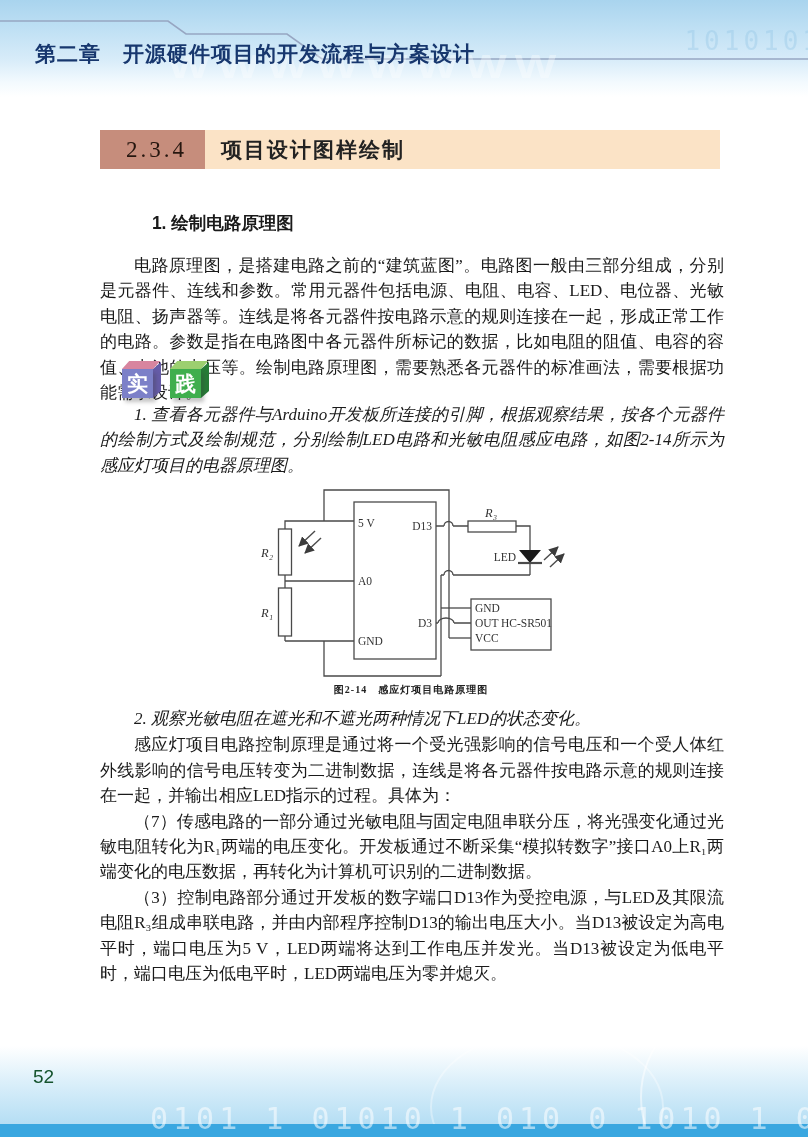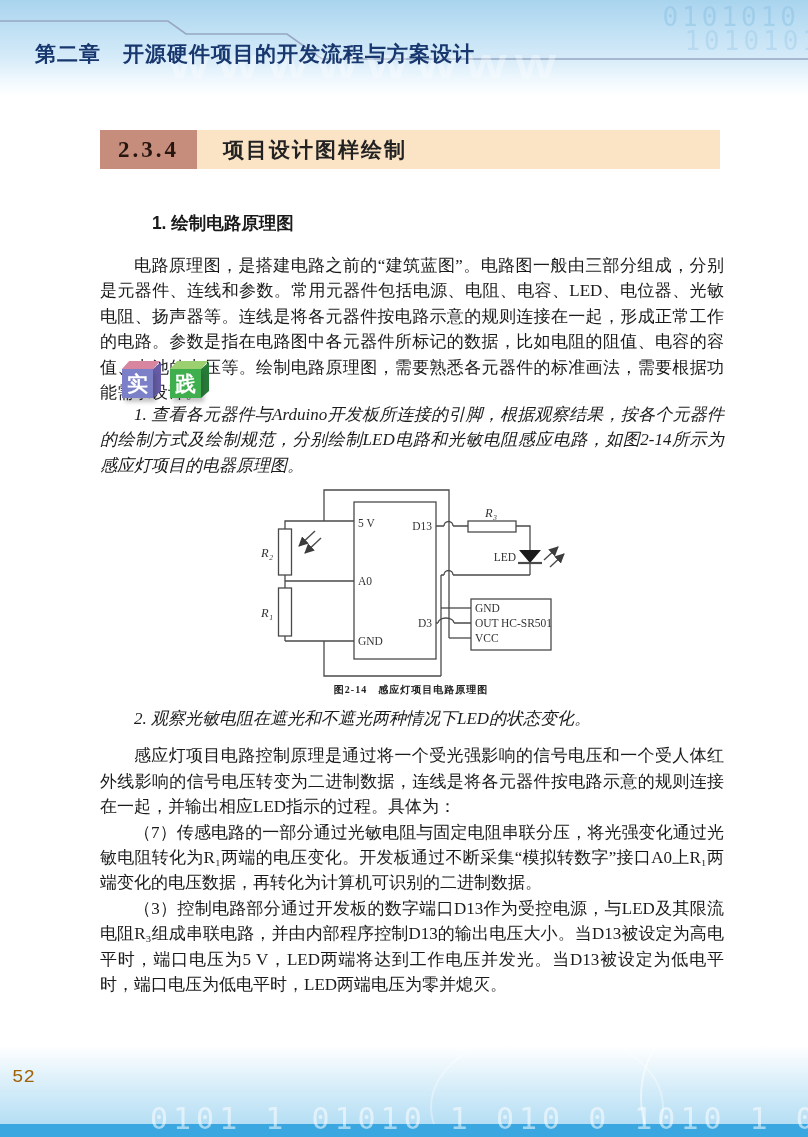--- a/index.html
+++ b/index.html
@@ -18,34 +18,34 @@
   .bd1{right:8px;top:2px;}
   .bd2{right:-14px;top:26px;opacity:.35;}
   .chapter-title{position:absolute;left:35px;top:40px;margin:0;
           font-family:"Liberation Sans",sans-serif;font-weight:bold;font-size:21px;
           color:#17376e;letter-spacing:1px;white-space:nowrap;}
 
   
   .section-bar{position:absolute;left:100px;top:130px;width:620px;height:39px;
           background:#fbe3c6;display:flex;align-items:stretch;}
   .sec-num{width:97px;background:#c68d7c;color:#26160f;display:flex;align-items:center;justify-content:center;
-          font-weight:bold;font-size:23px;letter-spacing:3px;font-family:"Liberation Serif",serif;}
-  .sec-title{flex:1;display:flex;align-items:center;padding-left:26px;
+          font-weight:normal;font-size:23px;letter-spacing:3px;font-family:"Liberation Serif",serif;padding-left:8px;}
+  .sec-title{flex:1;display:flex;align-items:center;padding-left:16px;
           font-family:"Liberation Sans",sans-serif;font-weight:bold;font-size:21px;color:#222;letter-spacing:2px;}
 
   
   .flow{position:absolute;left:100px;width:624px;}
   .flow p{margin:0;text-indent:2em;text-align:justify;font-size:17px;line-height:25.4px;}
   .subheading{margin:16px;text-indent:2.05em;font-family:"Liberation Sans",sans-serif;
           font-weight:bold;font-size:17.5px;line-height:28px;}
   .top-flow{top:193px;}
   .kai{font-style:italic;line-height:26px;}
   .practice1{top:402px;}
   .bottom-flow{top:706px;}
-  .bottom-flow p.kai{margin-bottom:12px;}
+  .bottom-flow p.kai{margin-bottom:1px;}
 
   
   .badge{position:absolute;left:122px;top:361px;display:flex;gap:8px;}
   .cube{position:relative;width:40px;height:38px;}
   .cube .top{position:absolute;left:0;top:0;width:31px;height:8px;transform-origin:0 100%;transform:skewX(-42deg);}
   .cube .side{position:absolute;left:31px;top:8px;width:8px;height:29px;transform-origin:0 0;transform:skewY(-41deg);}
   .cube .face{position:absolute;left:0;top:8px;width:31px;height:29px;display:flex;align-items:center;justify-content:center;
           font-family:"Liberation Sans",sans-serif;font-weight:bold;font-size:21px;color:#fff;
           box-shadow:3px 4px 4px rgba(60,60,60,.3);}
   .cube-purple .face{background:#7c80c8;}
@@ -64,34 +64,33 @@
   
   .footer-grad{position:absolute;left:0;bottom:13px;width:808px;height:78px;
           background:linear-gradient(180deg,rgba(191,227,246,0) 0%,rgba(191,227,246,.55) 45%,#b5def4 100%);}
   .footer-bar{position:absolute;left:0;bottom:0;width:808px;height:13px;background:#3aa7e0;}
   .globe{position:absolute;left:640px;bottom:-70px;width:190px;height:190px;border:2px solid rgba(255,255,255,.5);
           border-radius:50%;}
   .globe2{position:absolute;left:430px;bottom:-60px;width:230px;height:150px;border:2px solid rgba(255,255,255,.35);
           border-radius:50%;}
   .footer-digits{position:absolute;left:150px;bottom:1px;font-family:"DejaVu Sans Mono",monospace;
           font-size:30px;letter-spacing:5px;color:rgba(255,255,255,.55);white-space:nowrap;z-index:3;}
-  .page-number{position:absolute;left:12px;top:1066px;font-family:Liberation Mono, monospace;
-          font-size:19px;color:#a16207;z-index:4;}
+  .page-number{position:absolute;left:33px;top:1066px;font-family:Liberation Sans, sans-serif;
+          font-size:19px;color:#14532d;z-index:4;}
 </style>
 </head>
 <body>
 
 <div class="page">
 
   <header class="banner">
     <svg class="banner-lines" width="808" height="97">
       <polyline points="0,21 168,21 186,34 287,34 322,59 808,59" fill="none" stroke="#97a6c2" stroke-width="1.6"></polyline>
     </svg>
     <div class="banner-watermark">WWWWWWWW</div>
-    <div class="banner-digits bd1">0101010</div>
     <div class="banner-digits bd2">1010101</div>
     <h1 class="chapter-title">第二章　开源硬件项目的开发流程与方案设计</h1>
   </header>
 
   <section class="section-bar">
     <span class="sec-num">2.3.4</span>
     <span class="sec-title">项目设计图样绘制</span>
   </section>
 
   <div class="flow top-flow">

